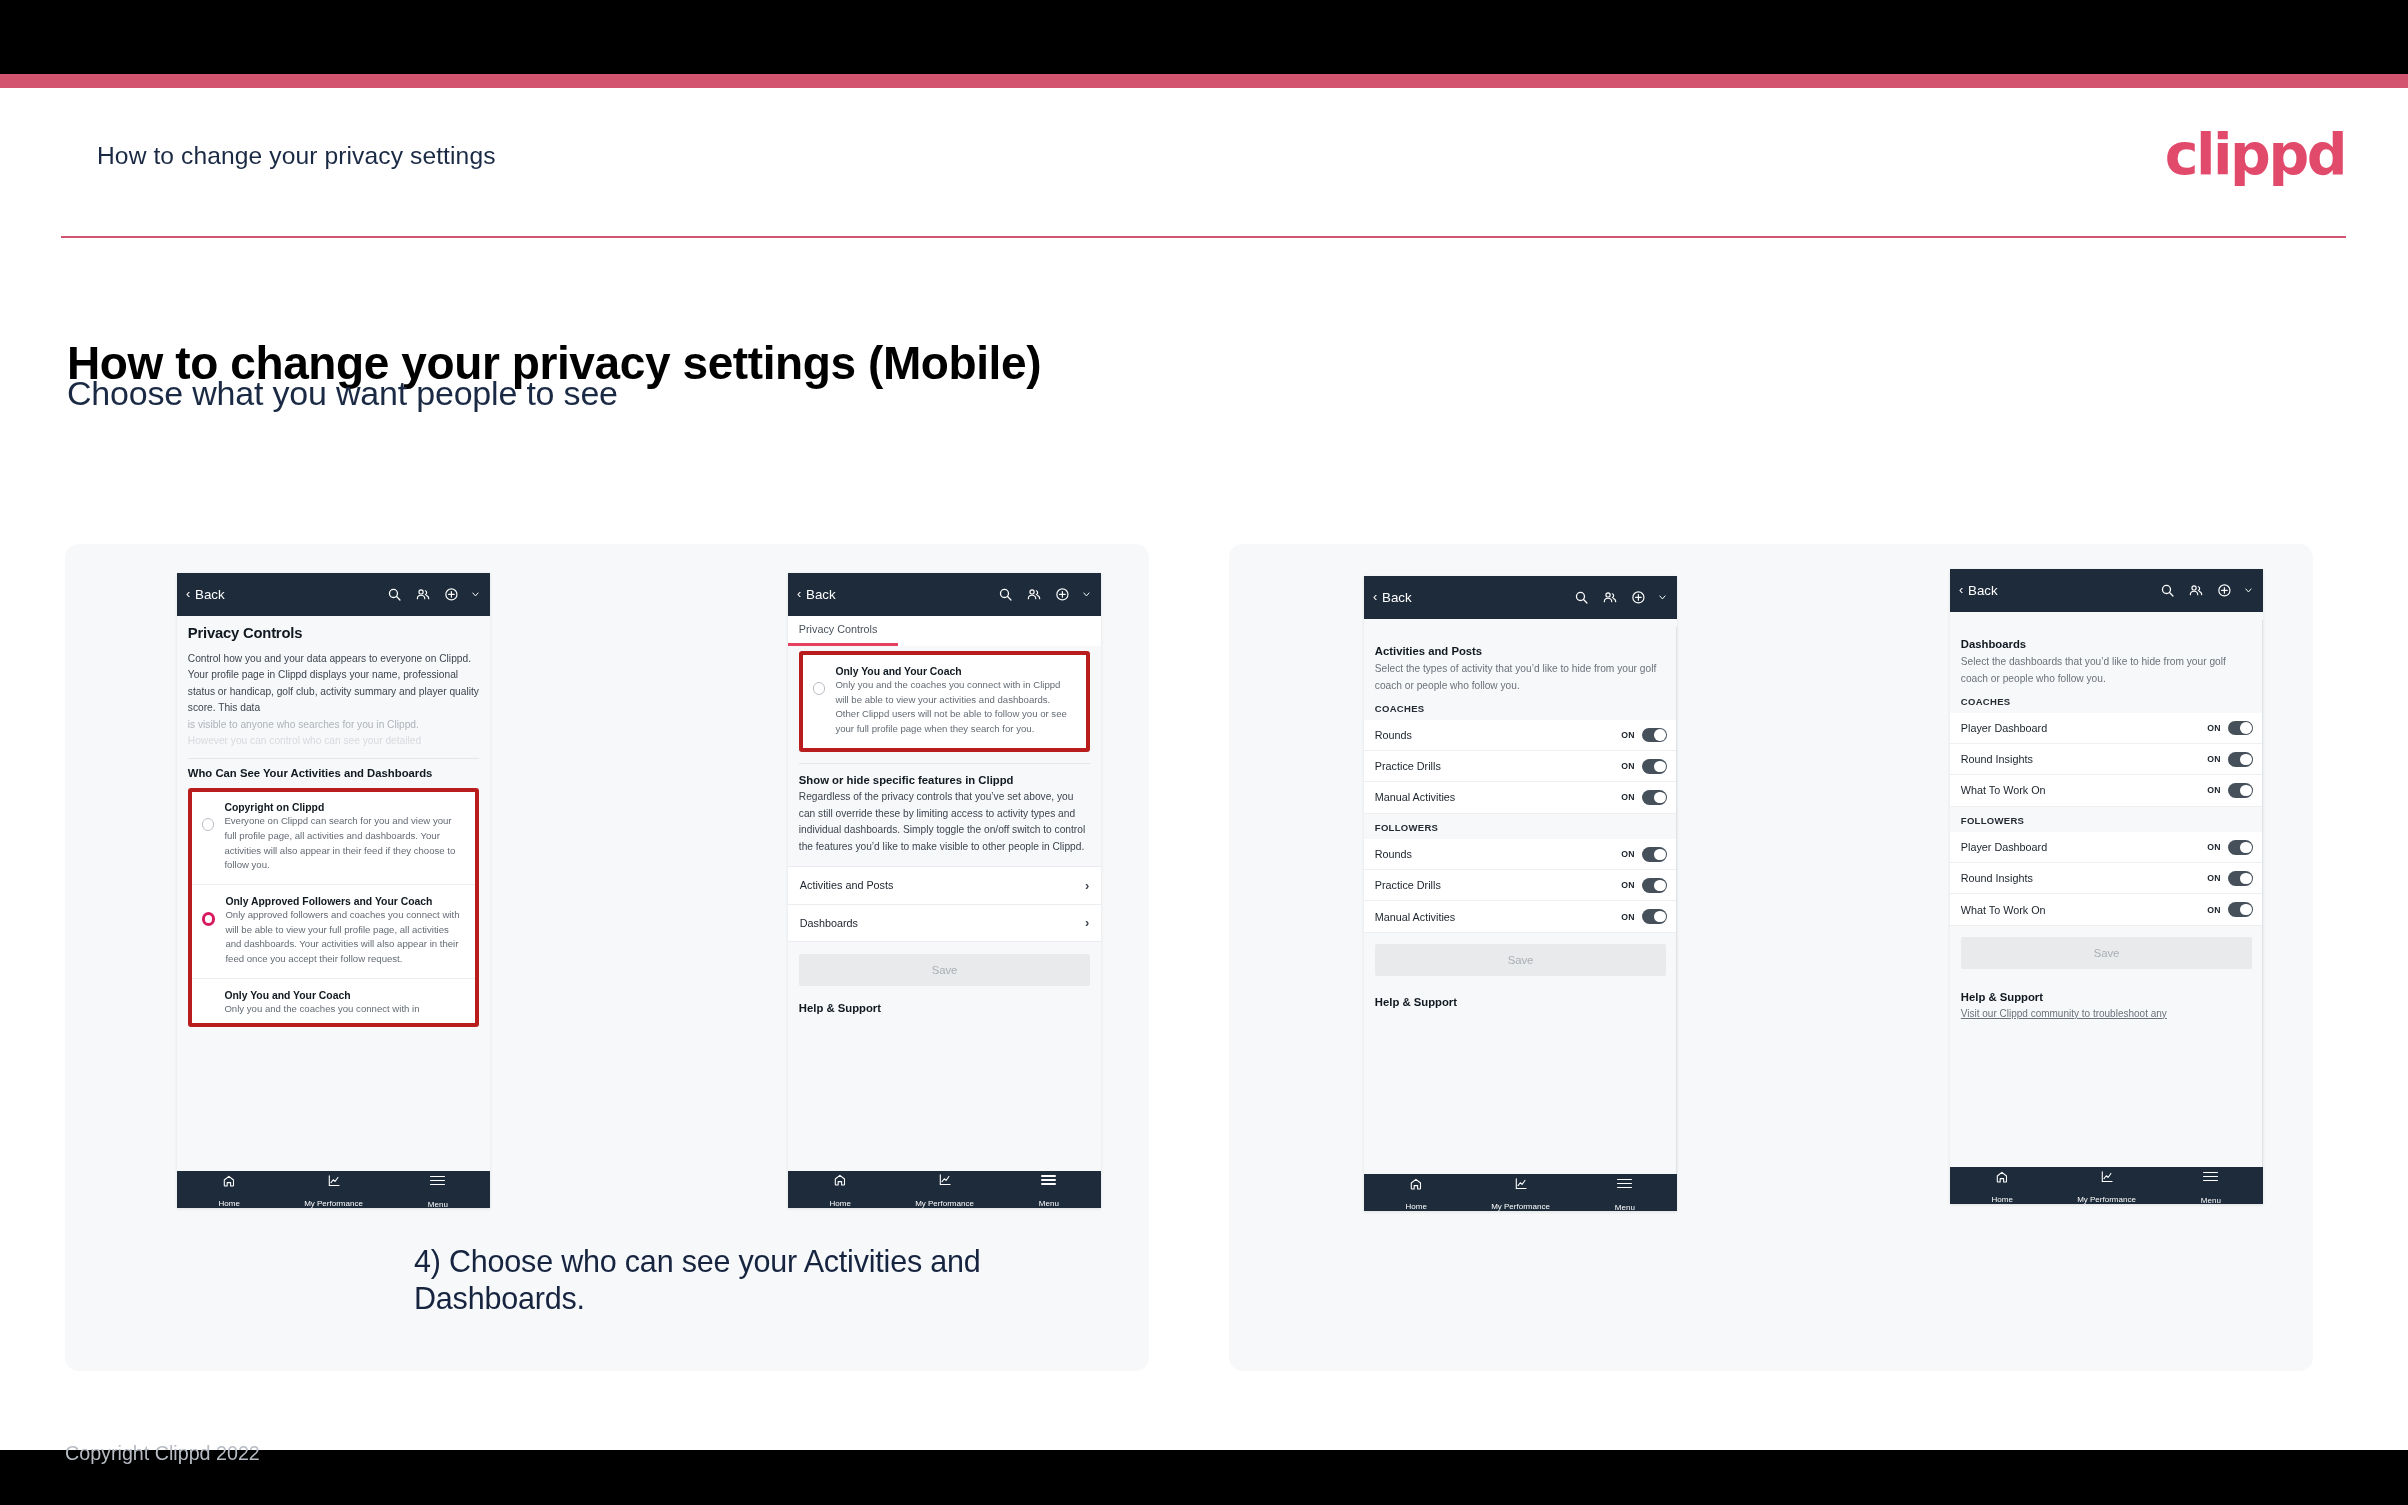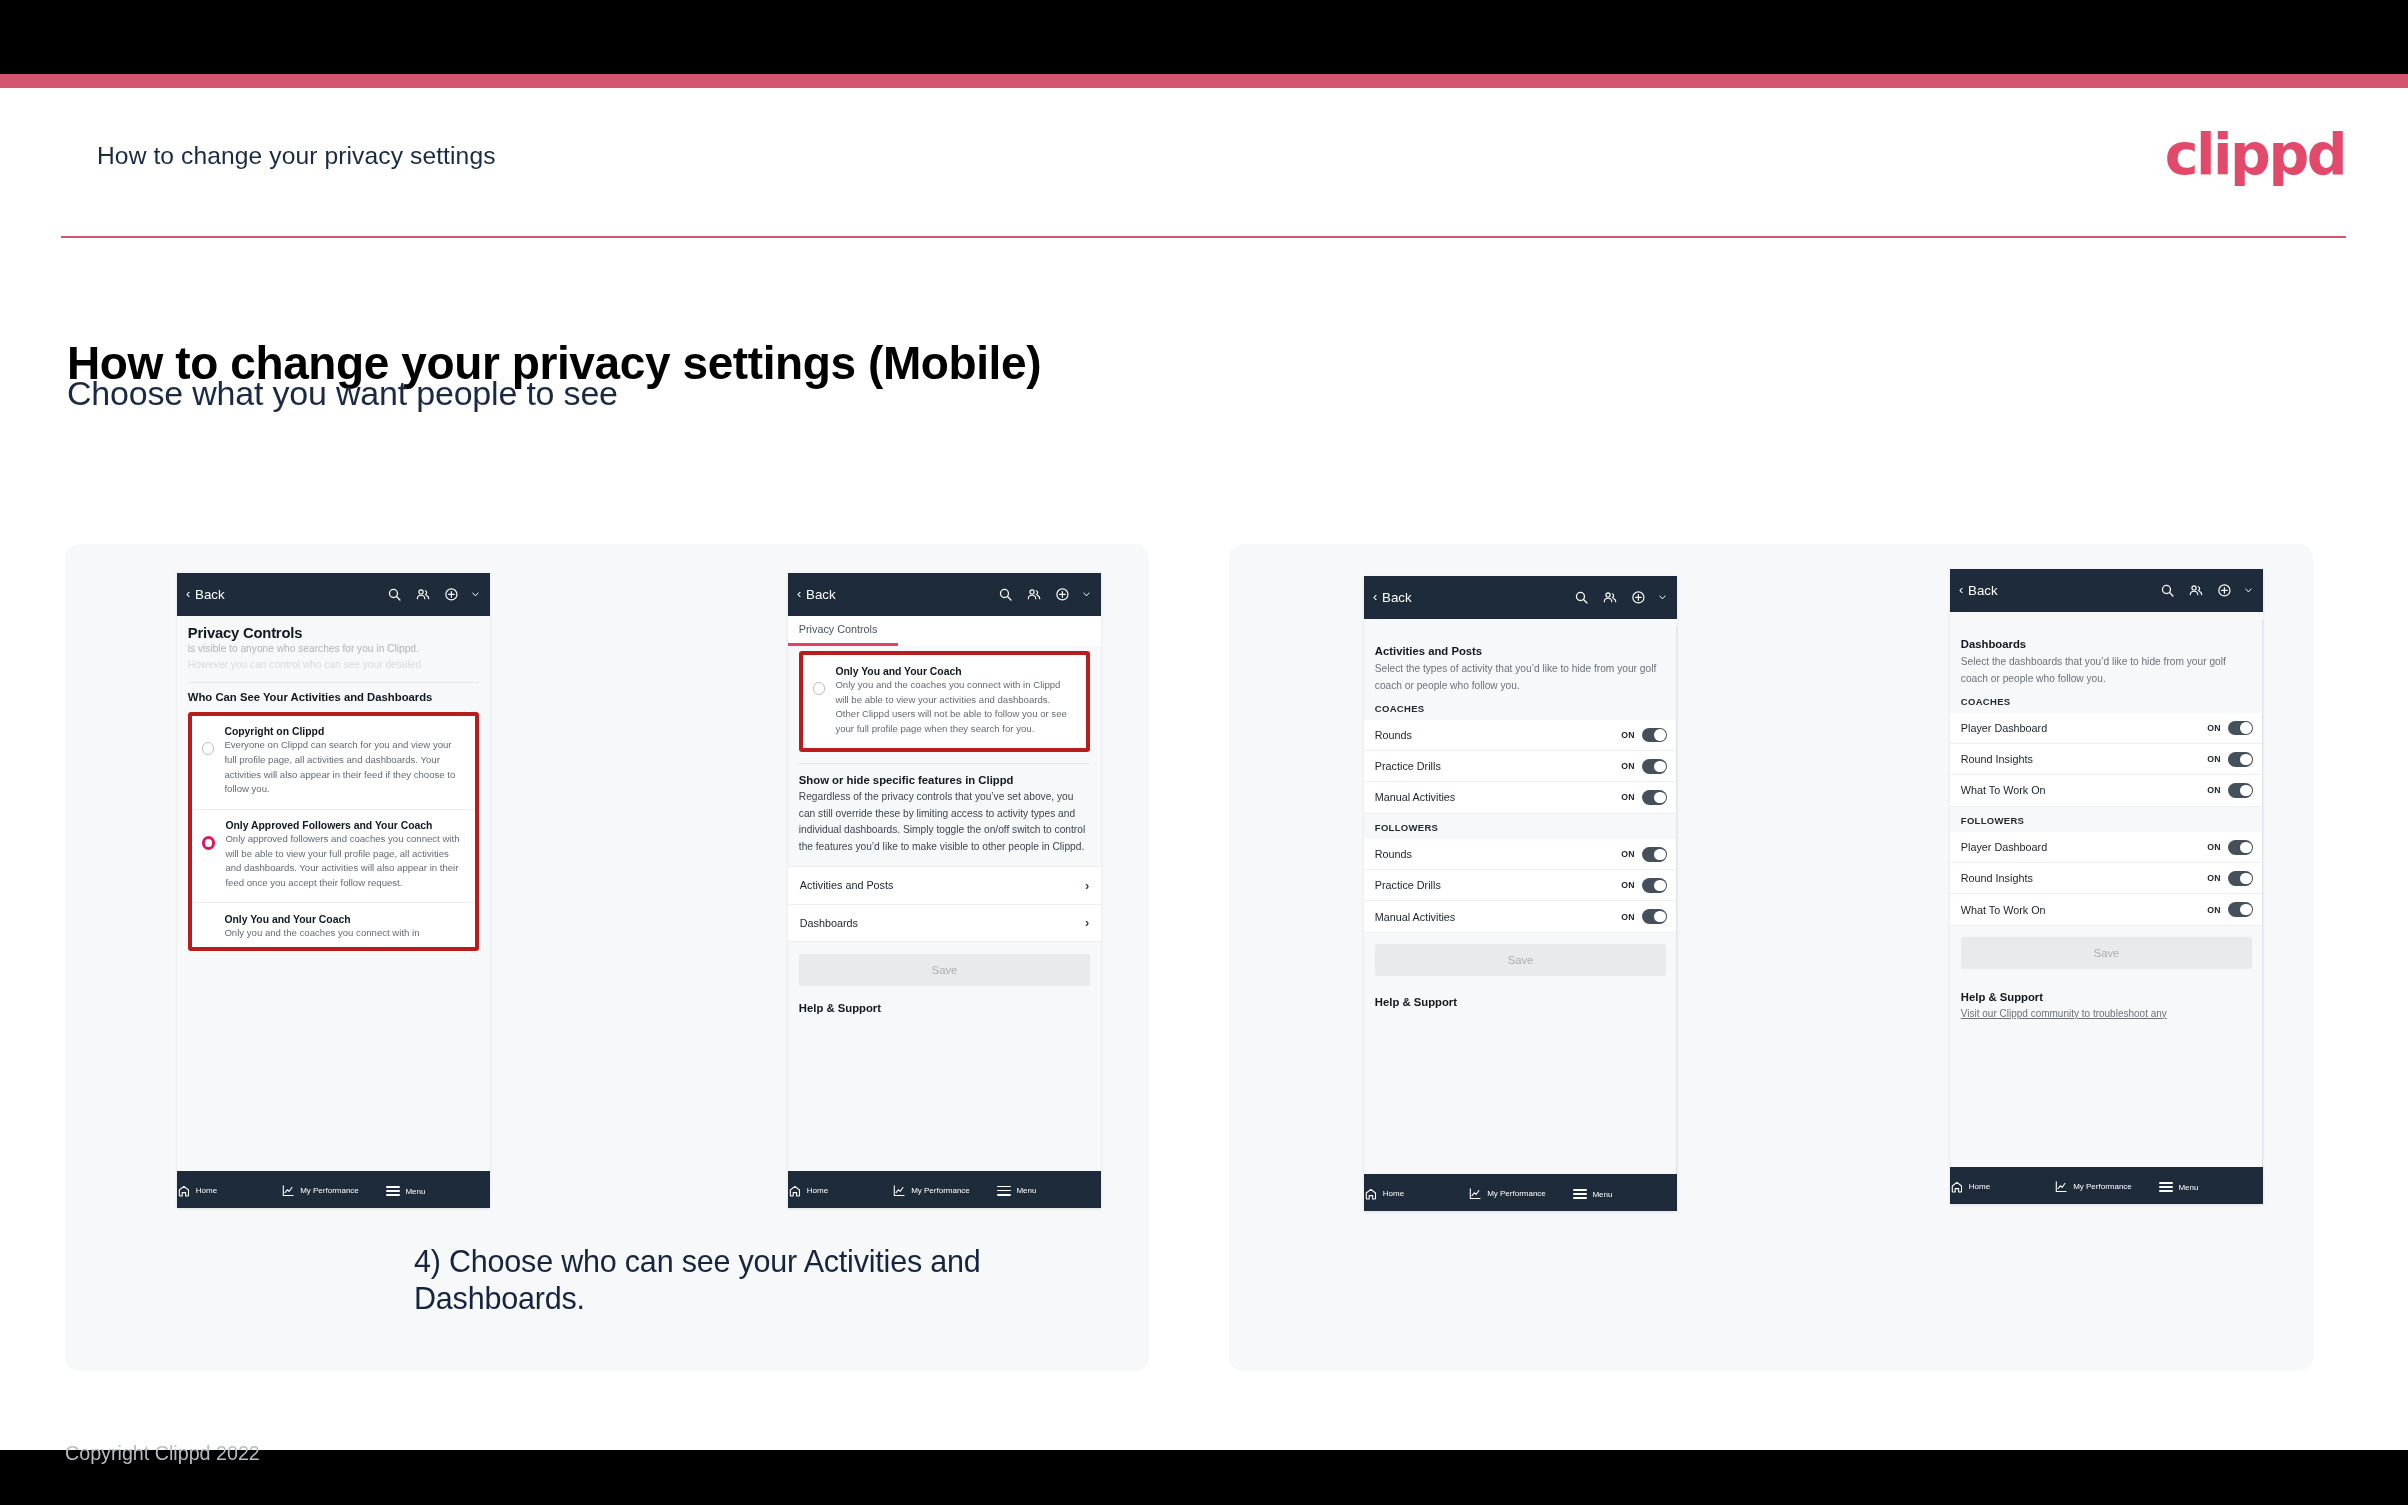--- a/index.html
+++ b/index.html
@@ -124,21 +124,21 @@
   .switch { width:25.6px; height:14.3px; border-radius:9.9px; background:#46505b; position:relative; }
   .switch .knob {
     position:absolute; right:1.4px; top:1.3px; width:11.6px; height:11.6px;
     border-radius:50%; background:#fff;
   }
 
   .navbar {
     position:absolute; left:0; bottom:0; width:100%; height:40px; background:#1d2b3a;
     display:flex; align-items:center;
   }
-  .nav-item { flex:1; display:flex; flex-direction:row; align-items:center; gap:5px; color:#fff; }
+  .nav-item { flex:1; display:flex; flex-direction:column; align-items:center; gap:12px; color:#fff; }
   .nav-item .lbl { font-size:8px; }
   .navbar .nav-item:first-child { align-items:center; }
   .hamb { width:14.8px; }
   .hamb i { display:block; height:1.7px; background:#fff; margin:2.4px 0; border-radius:1px; }
 
   .scrollbar { position:absolute; right:0; top:0; width:1px; background:#dfe2e6; }
 </style>
 </head>
 <body>
 
@@ -195,20 +195,21 @@
             <svg width="8.9" height="8.9" viewBox="0 0 24 24" fill="none" stroke="#fff" stroke-width="2.6">
               <polyline points="5,8 12,16 19,8" stroke-linecap="round" stroke-linejoin="round"></polyline>
             </svg>
           </span>
         </span>
       </div>
 
       <div class="scrn" style="height:595px;">
         <div class="pad" style="padding-top:8.9px;">
           <div class="h1">Privacy Controls</div>
+          <div class="body-txt" style="margin-top:9.9px;">Control how you and your data appears to everyone on Clippd. Your profile page in Clippd displays your name, professional status or handicap, golf club, activity summary and player quality score. This data</div>
           <div class="body-txt fade1">is visible to anyone who searches for you in Clippd.</div>
           <div class="body-txt fade2">However you can control who can see your detailed</div>
           <div class="hr"></div>
           <div class="h2" style="margin:5.9px 0 8.9px;">Who Can See Your Activities and Dashboards</div>
         </div>
 
         <div class="pad">
           <div class="radio-group">
 
             <div class="radio-row">

